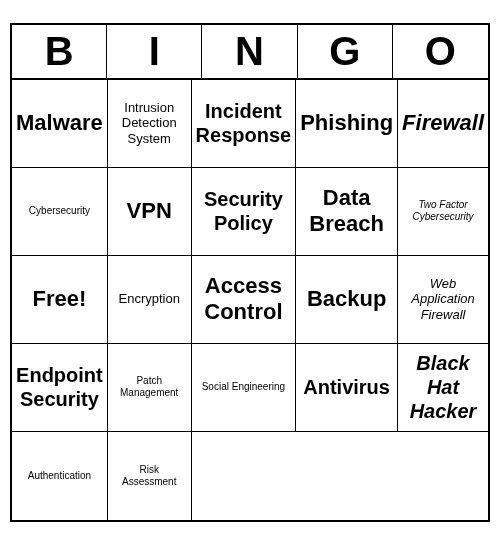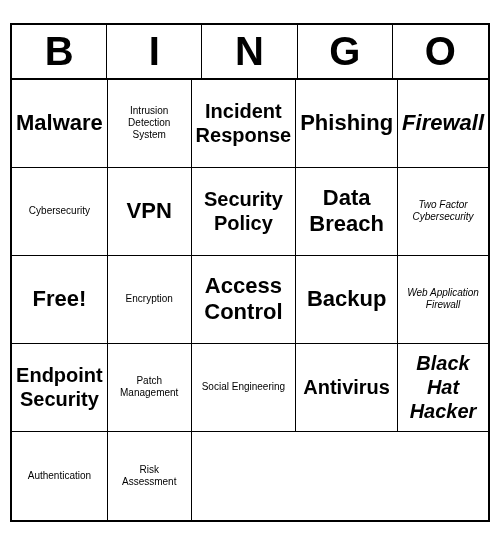--- a/index.html
+++ b/index.html
@@ -51,21 +51,21 @@
     }
     .cell-text.large {
       font-size: 22px;
       font-weight: bold;
     }
     .cell-text.medium {
       font-size: 20px;
       font-weight: bold;
     }
     .cell-text.small {
-      font-size: 10px;
+      font-size: 13px;
     }
     .cell-text.xsmall {
       font-size: 10px;
     }
   </style>
 </head>
 <body>
 
 <div class="bingo-card">
   <div class="bingo-header">

